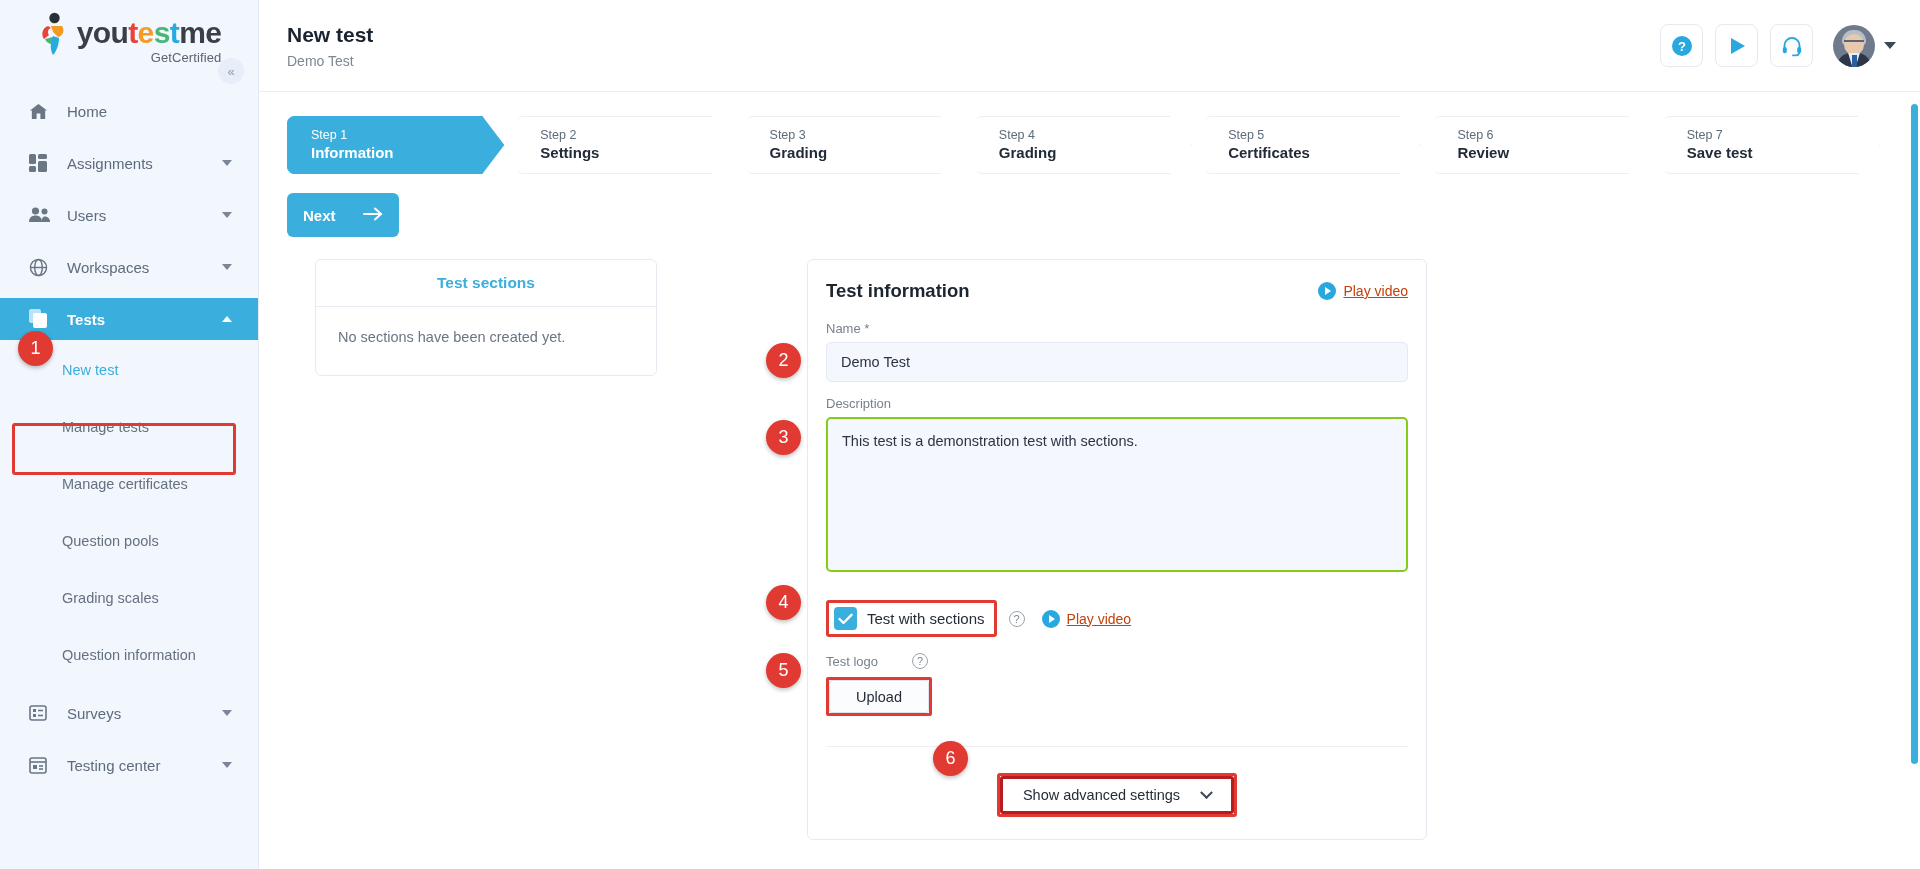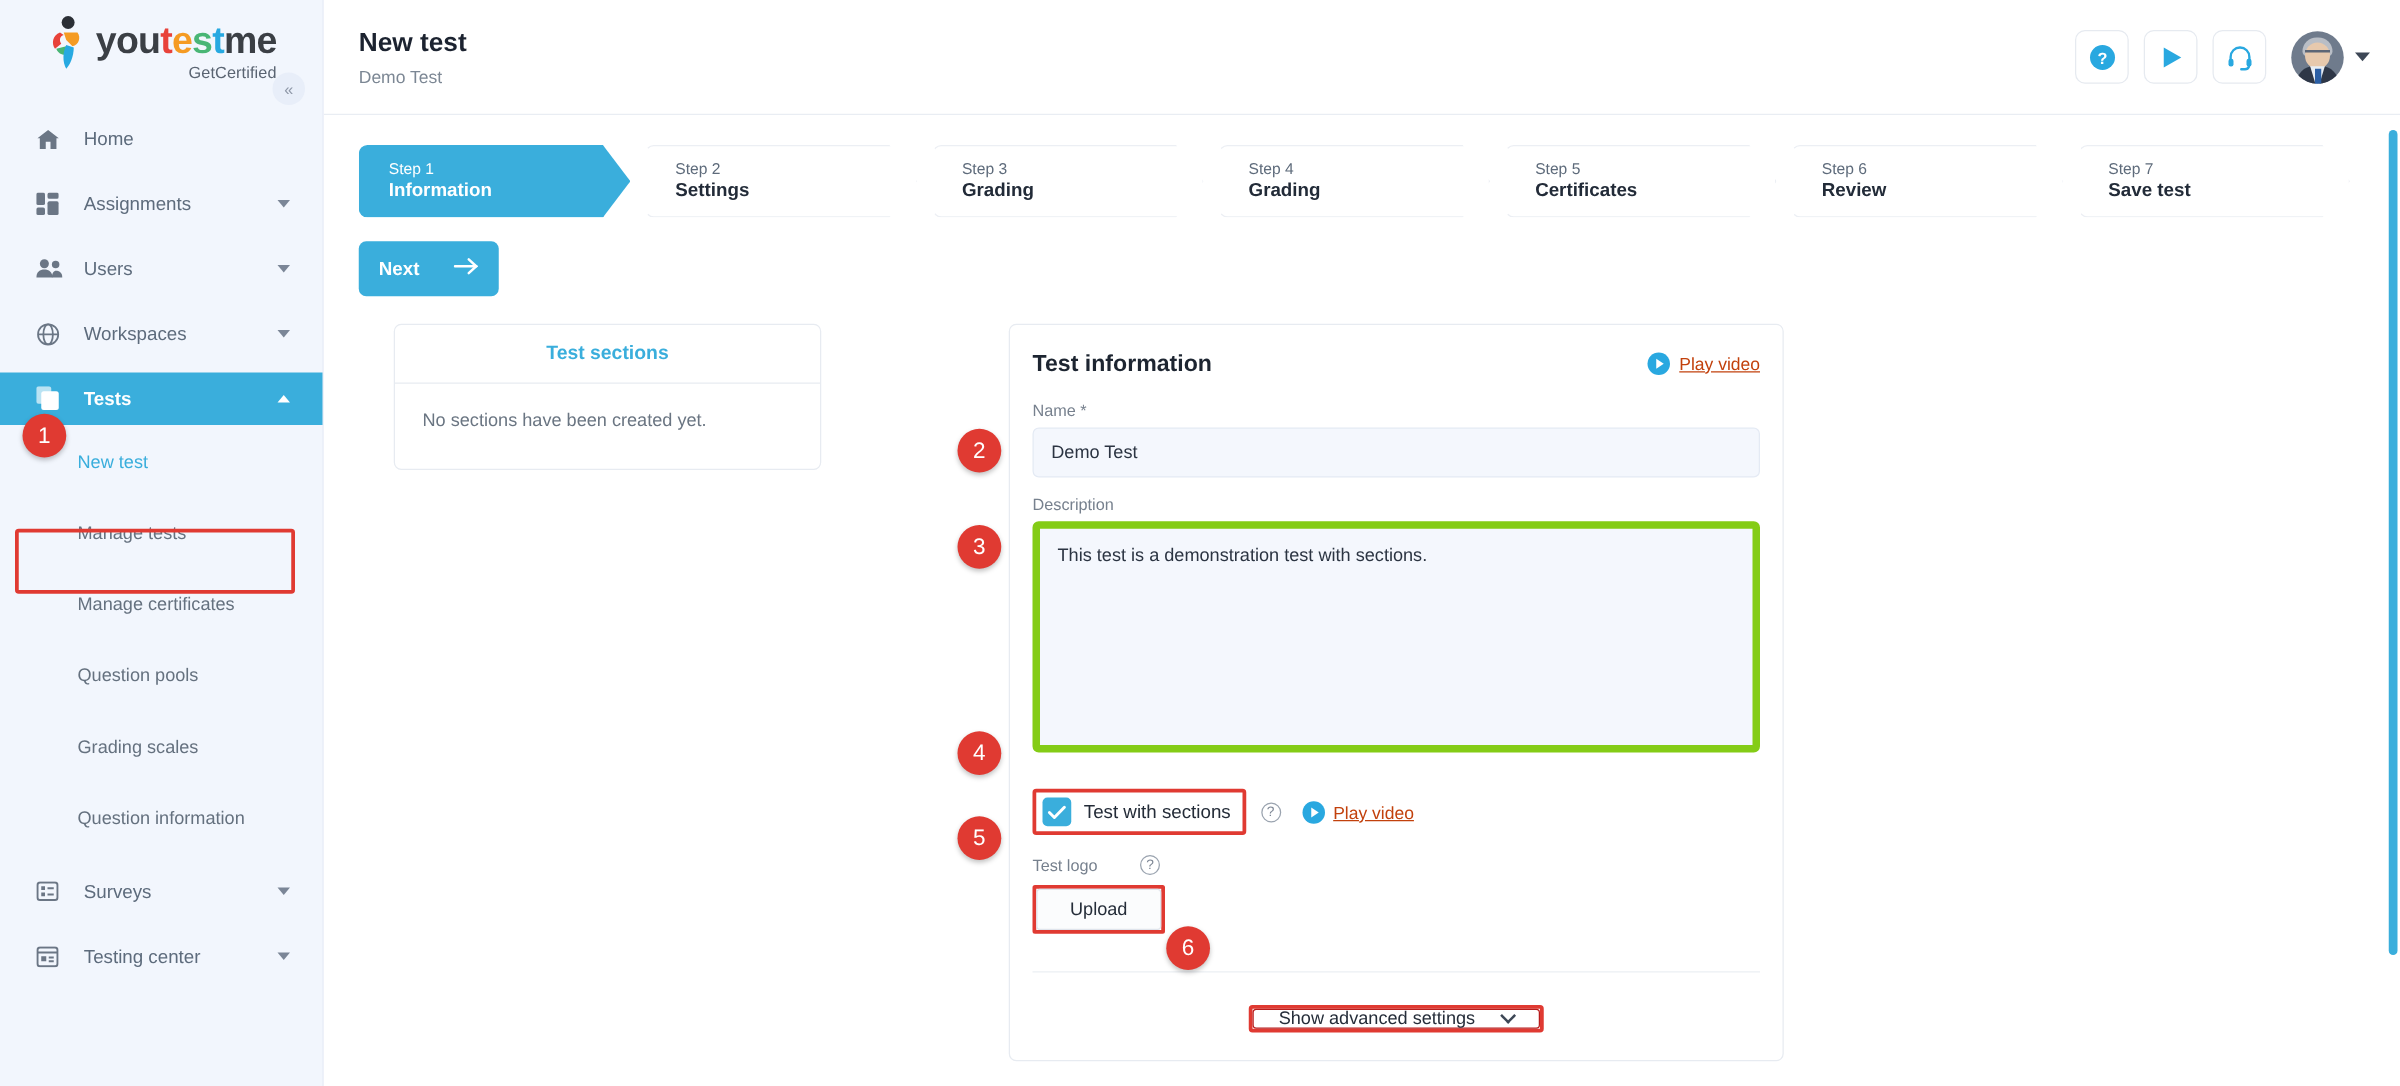--- a/index.html
+++ b/index.html
@@ -146,21 +146,21 @@
   .play-tri { width:0;height:0;border-left:6px solid #fff;border-top:4px solid transparent;border-bottom:4px solid transparent; margin-left:2px;}
   .play-text { color: #c2410c; font-size: 14px; text-decoration: underline; }
 
   .field-label { font-size: 13px; color: #77818e; margin-bottom: 6px; }
   .txt-input {
     width: 100%; height: 40px; background: #f4f7fd; border: 1px solid #e4eaf4;
     border-radius: 5px; padding: 0 14px; font-size: 14.5px; color: #2b3442;
     font-family: inherit; outline: none;
   }
   .txt-area {
-    width: 100%; height: 185px; background: #f4f7fd; border: 6px solid #84cc16;
+    width: 100%; height: 155px; background: #f4f7fd; border: 2px solid #84cc16;
     border-radius: 5px; padding: 12px 14px; font-size: 14.5px; color: #2b3442;
     font-family: inherit; outline: none; resize: none; line-height: 1.4;
   }
   .gap { height: 14px; }
 
   .check-row { display: flex; align-items: center; margin-top: 24px; position: relative; }
   .check-box-outline {
     border: 3px solid #e03a32; border-radius: 3px; padding: 4px 9px 4px 5px;
     display: flex; align-items: center; gap: 10px;
   }
@@ -186,22 +186,22 @@
     background: #fbfcfd; border: 1px solid #dfe4ec; border-radius: 3px;
     height: 33px; padding: 0 26px; font-size: 14.5px; color: #252d39;
     cursor: pointer; font-family: inherit;
   }
 
   .divider { border-top: 1px solid #eceff4; margin-top: 30px; }
 
   .adv-wrap { display: flex; justify-content: center; margin-top: 26px; position: relative; }
   .adv-outline { border: 3px solid #e03a32; border-radius: 3px; }
   .adv-btn {
-    background: #fff; border: 1px solid #b91c1c; border-radius: 3px;
-    height: 16px; padding: 0 20px; font-size: 14.5px; color: #252d39;
+    background: #fff; border: 3px solid #b91c1c; border-radius: 3px;
+    height: 38px; padding: 0 20px; font-size: 14.5px; color: #252d39;
     display: flex; align-items: center; gap: 22px; cursor: pointer; font-family: inherit;
   }
   .chev-sm { width: 9px; height: 9px; border-right: 2px solid #3d4756; border-bottom: 2px solid #3d4756;
     transform: rotate(45deg) translate(-2px,-2px); }
 
   
   .marker {
     position: absolute; width: 35px; height: 35px; border-radius: 50%;
     background: #e03a32; color: #fff; font-size: 18px; font-weight: 400;
     display: flex; align-items: center; justify-content: center;

